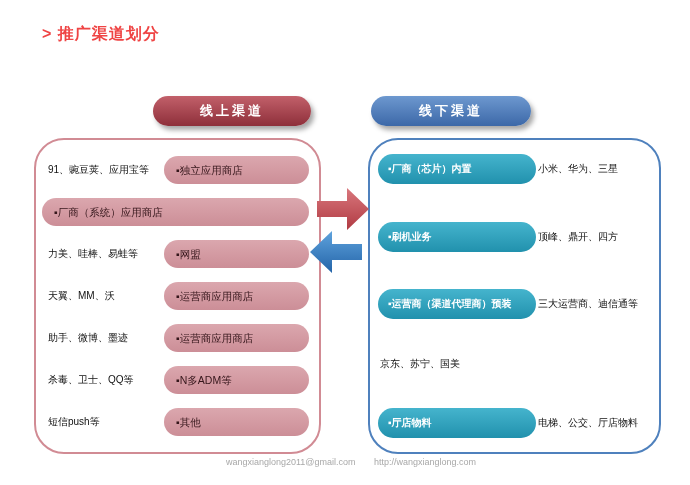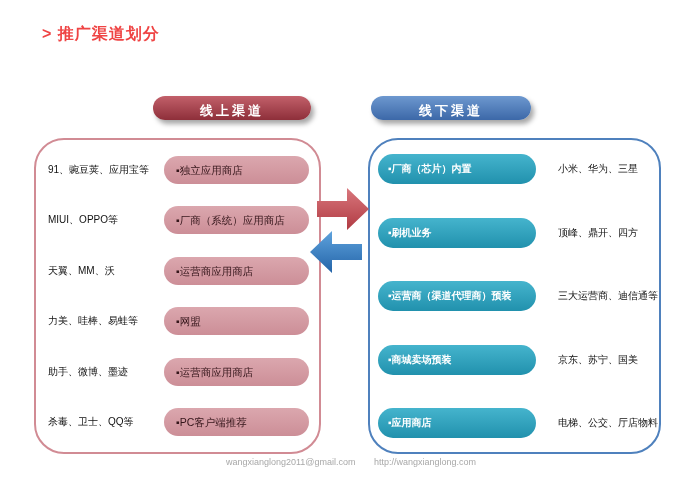--- a/index.html
+++ b/index.html
@@ -5,21 +5,21 @@
   html,body { margin:0; padding:0; background:#ffffff; }
   .slide {
     position:relative; width:690px; height:485px; background:#ffffff;
     font-family:"Liberation Sans","DejaVu Sans",sans-serif; overflow:hidden;
   }
   .title {
     position:absolute; left:42px; top:24px; margin:0;
     font-size:16px; font-weight:bold; color:#ef4444; letter-spacing:1px;
   }
   .header-pill {
-    position:absolute; top:96px; height:24px; line-height:30px;
+    position:absolute; top:96px; height:30px; line-height:30px;
     text-align:center; color:#ffffff; font-weight:bold; font-size:13px;
     letter-spacing:3px; border-radius:16px;
     box-shadow:3px 4px 5px rgba(0,0,0,0.35);
   }
   .online-header { left:153px; width:158px; background:linear-gradient(180deg,#c2606a 0%,#8e2f3a 100%); }
   .offline-header { left:371px; width:160px; background:linear-gradient(180deg,#6d98cf 0%,#3c68a8 100%);text-align:center; }
 
   .panel {
     position:absolute; top:138px; height:316px; background:#ffffff;
     border-radius:30px; box-sizing:border-box;
@@ -37,21 +37,21 @@
     padding-left:12px; box-sizing:border-box; white-space:nowrap; overflow:hidden;
   }
 
   .frow { display:flex; align-items:center; }
   .fpill {
     width:158px; flex:none; height:30px; line-height:30px; border-radius:15px;
     background:linear-gradient(180deg,#45b4cd 0%,#2191ad 100%);
     color:#ffffff; font-weight:bold; font-size:10px;
     padding-left:10px; box-sizing:border-box; white-space:nowrap; overflow:hidden;
   }
-  .flabel { flex:1; font-size:10px; color:#111111; padding-left:22px; white-space:nowrap; }
+  .flabel { flex:1; font-size:10px; color:#111111; padding-left:2px; white-space:nowrap; }
 
   .arrow { position:absolute; }
   .arrow-right { left:317px; top:186px; }
   .arrow-left  { left:310px; top:229px; }
 
   .footer {
     position:absolute; left:12px; right:0; top:457px; text-align:center;
     font-size:9px; color:#a8a8a8;
   }
   .footer span { margin:0 8px; }
@@ -65,60 +65,62 @@
 
   <div class="header-pill online-header">线上渠道</div>
   <div class="header-pill offline-header">线下渠道</div>
 
   <div class="panel online-panel">
     <div class="orow">
       <span class="olabel">91、豌豆荚、应用宝等</span>
       <span class="opill">▪独立应用商店</span>
     </div>
     <div class="orow">
-      <span class="olabel">MIUI、OPPO等</span>
       <span class="opill">▪厂商（系统）应用商店</span>
+    </div>
+    <div class="orow">
+      <span class="olabel">力美、哇棒、易蛙等</span>
+      <span class="opill">▪网盟</span>
     </div>
     <div class="orow">
       <span class="olabel">天翼、MM、沃</span>
       <span class="opill">▪运营商应用商店</span>
-    </div>
-    <div class="orow">
-      <span class="olabel">力美、哇棒、易蛙等</span>
-      <span class="opill">▪网盟</span>
     </div>
     <div class="orow">
       <span class="olabel">助手、微博、墨迹</span>
       <span class="opill">▪运营商应用商店</span>
     </div>
     <div class="orow">
       <span class="olabel">杀毒、卫士、QQ等</span>
-      <span class="opill">▪PC客户端推荐</span>
+      <span class="opill">▪N多ADM等</span>
+    </div>
+    <div class="orow">
+      <span class="olabel">短信push等</span>
+      <span class="opill">▪其他</span>
     </div>
   </div>
 
   <div class="panel offline-panel">
     <div class="frow">
       <span class="fpill">▪厂商（芯片）内置</span>
       <span class="flabel">小米、华为、三星</span>
     </div>
     <div class="frow">
       <span class="fpill">▪刷机业务</span>
       <span class="flabel">顶峰、鼎开、四方</span>
     </div>
     <div class="frow">
       <span class="fpill">▪运营商（渠道代理商）预装</span>
       <span class="flabel">三大运营商、迪信通等</span>
     </div>
     <div class="frow">
-      <span class="fpill">▪商城卖场预装</span>
       <span class="flabel">京东、苏宁、国美</span>
     </div>
     <div class="frow">
-      <span class="fpill">▪应用商店</span>
+      <span class="fpill">▪厅店物料</span>
       <span class="flabel">电梯、公交、厅店物料</span>
     </div>
   </div>
 
   <svg class="arrow arrow-right" width="52" height="46" viewBox="0 0 52 46">
     <defs>
       <linearGradient id="gr" x1="0" y1="0" x2="0" y2="1">
         <stop offset="0" stop-color="#d9777d"></stop>
         <stop offset="1" stop-color="#b03a42"></stop>
       </linearGradient>

